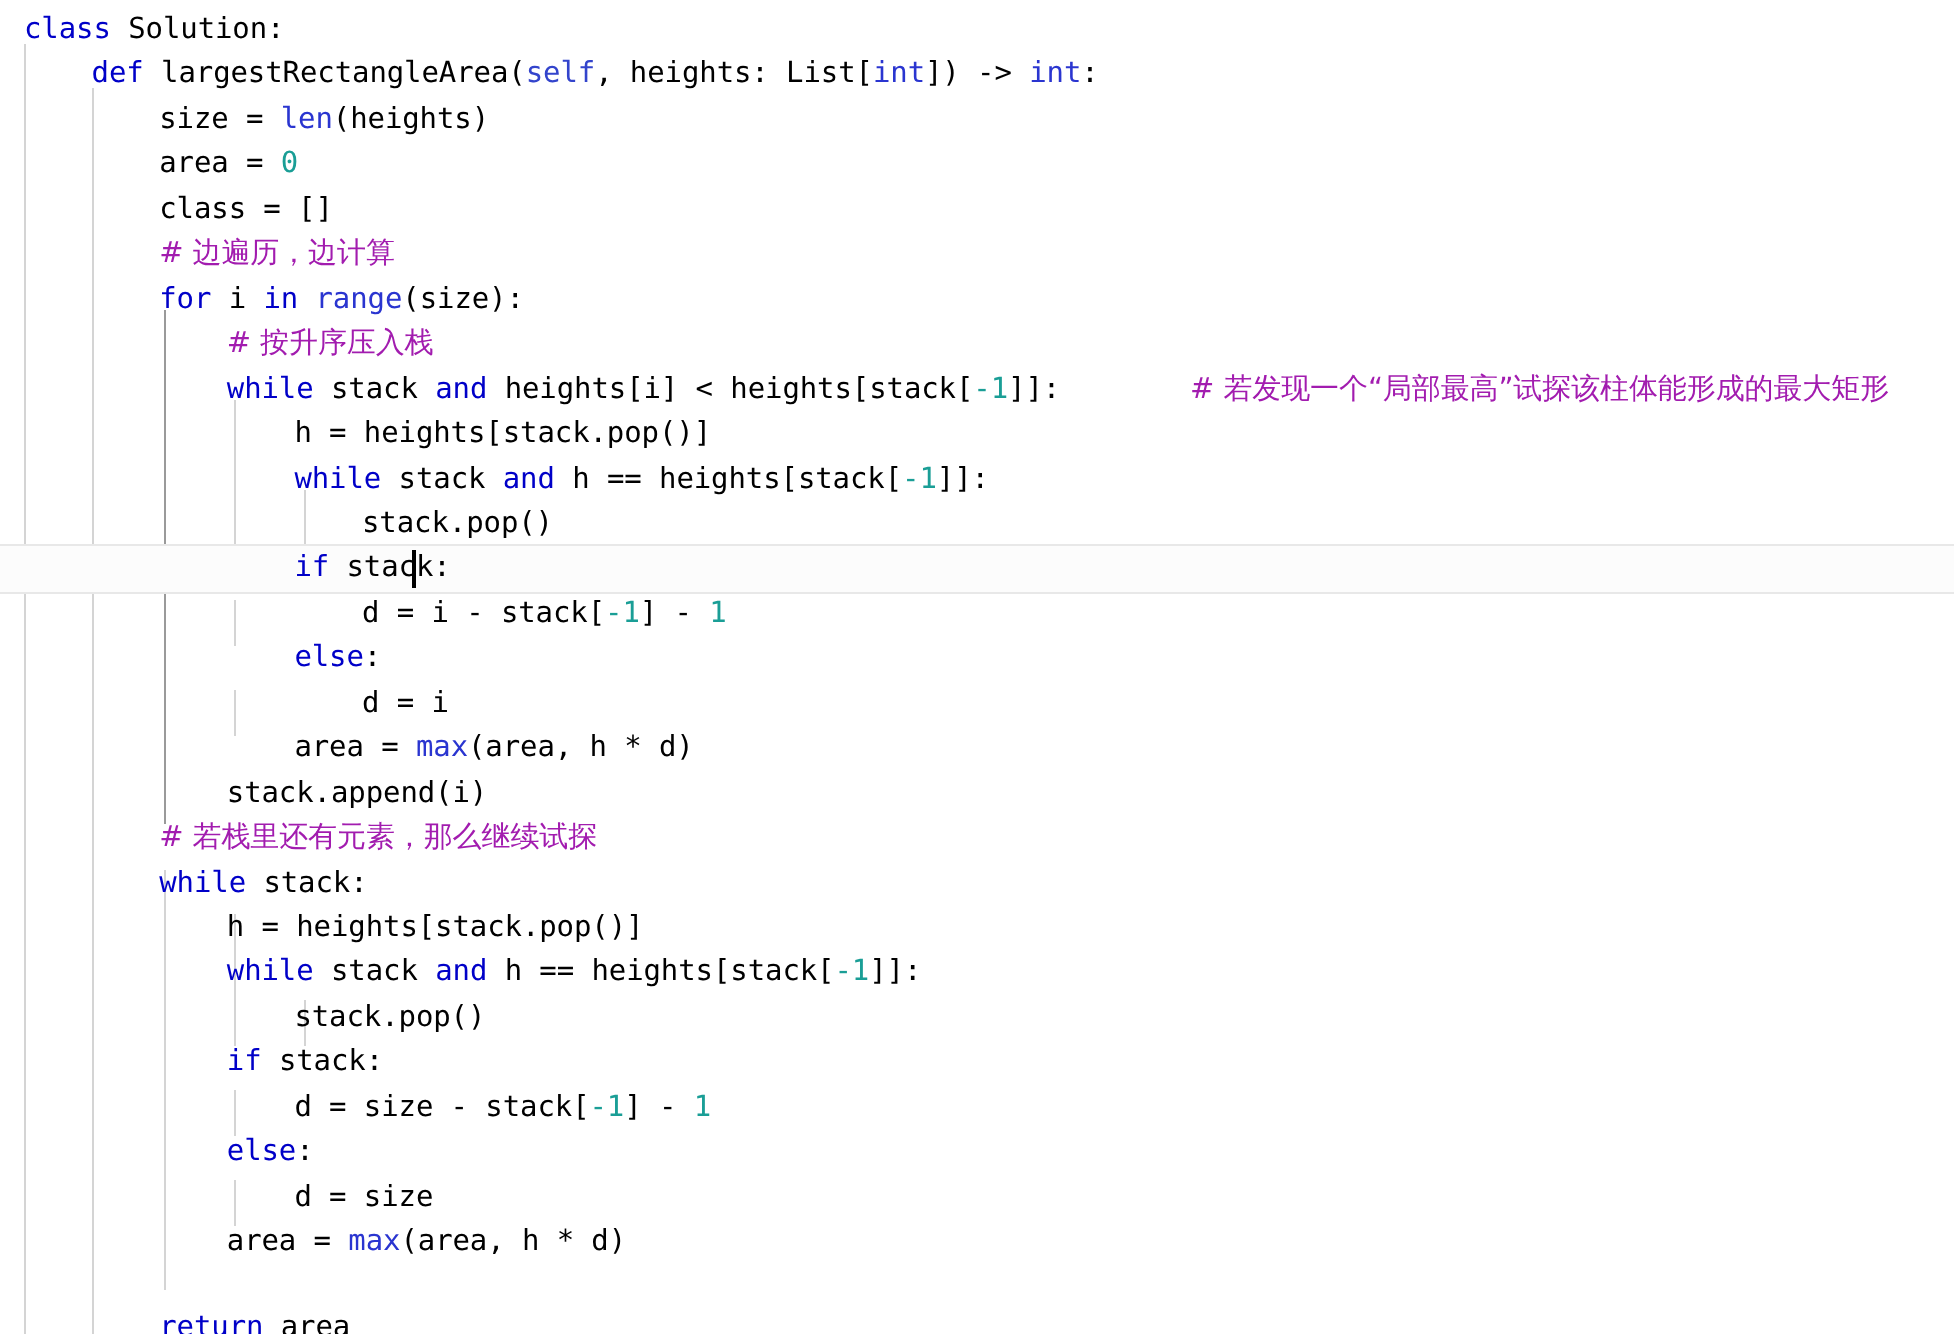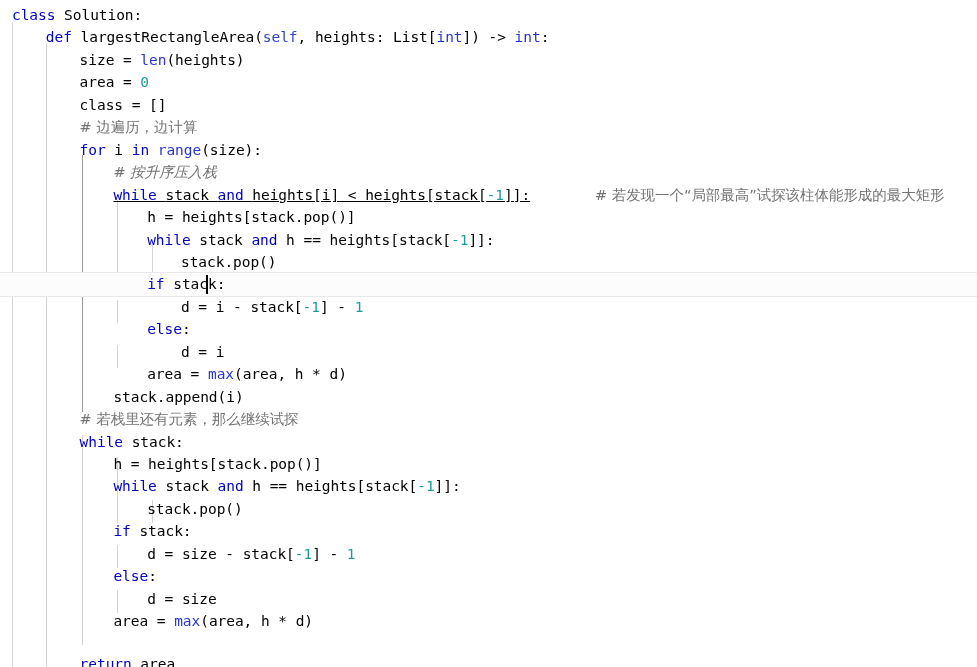--- a/index.html
+++ b/index.html
@@ -60,21 +60,21 @@
     font-family: "DejaVu Sans Mono", monospace;
     font-size: 14.5px;
     color: #000000;
     letter-spacing: -0.05px;
   }
 
   .tok-kw      { color: #0000c8; }
   .tok-builtin { color: #2a35d0; }
   .tok-self    { color: #3344cc; }
   .tok-num     { color: #1a9e96; }
-  .tok-cmt     { color: #737373; }
+  .tok-cmt     { color: #a21caf; }
   .tok-plain   { color: #000000; }
   .tok-op      { color: #000000; }
 
   
   .cjk {
     font-family: "DejaVu Sans", "Liberation Sans", sans-serif;
   }
 
   .caret {
     position: absolute;
@@ -104,22 +104,22 @@
       <div class="line-highlight" style="top: 272.4px; height: 24.45px;"></div>
     </div>
   <div class="code-layer" id="code-layer">
       <div class="line" style="top: 4px; left: 12px;"><span class="tok-kw">class </span><span class="tok-plain">Solution</span><span class="tok-op">:</span></div>
       <div class="line" style="top: 48.9px; left: 79.6px;"><span class="tok-plain">size = </span><span class="tok-builtin">len</span><span class="tok-plain">(heights)</span></div>
       <div class="line" style="top: 26.45px; left: 45.8px;"><span class="tok-kw">def </span><span class="tok-plain">largestRectangleArea</span><span class="tok-op">(</span><span class="tok-self">self</span><span class="tok-plain">, heights: List[</span><span class="tok-builtin">int</span><span class="tok-plain">]) -&gt; </span><span class="tok-builtin">int</span><span class="tok-op">:</span></div>
       <div class="line" style="top: 71.35px; left: 79.6px;"><span class="tok-plain">area = </span><span class="tok-num">0</span></div>
       <div class="line" style="top: 93.8px; left: 79.6px;"><span class="tok-plain">class = []</span></div>
       <div class="line" style="top: 116.25px; left: 79.6px;"><span class="tok-cmt cjk"># 边遍历，边计算</span></div>
       <div class="line" style="top: 138.7px; left: 79.6px;"><span class="tok-kw">for </span><span class="tok-plain">i </span><span class="tok-kw">in </span><span class="tok-builtin">range</span><span class="tok-plain">(size):</span></div>
-      <div class="line" style="top: 161.15px; left: 113.4px; font-style: italic;"><span class="tok-cmt cjk"># 按升序压入栈</span></div>
-      <div class="line" style="top: 183.6px; left: 113.4px; text-decoration: underline;"><span class="tok-kw">while </span><span class="tok-plain">stack </span><span class="tok-kw">and </span><span class="tok-plain">heights[i] &lt; heights[stack[</span><span class="tok-num">-1</span><span class="tok-plain">]]:</span></div>
+      <div class="line" style="top: 161.15px; left: 113.4px;"><span class="tok-cmt cjk"># 按升序压入栈</span></div>
+      <div class="line" style="top: 183.6px; left: 113.4px;"><span class="tok-kw">while </span><span class="tok-plain">stack </span><span class="tok-kw">and </span><span class="tok-plain">heights[i] &lt; heights[stack[</span><span class="tok-num">-1</span><span class="tok-plain">]]:</span></div>
       <div class="line tok-cmt cjk" style="top: 183.6px; left: 595.05px;"># 若发现一个“局部最高”试探该柱体能形成的最大矩形</div>
       <div class="line" style="top: 206.05px; left: 147.2px;"><span class="tok-plain">h = heights[stack.pop()]</span></div>
       <div class="line" style="top: 228.5px; left: 147.2px;"><span class="tok-kw">while </span><span class="tok-plain">stack </span><span class="tok-kw">and </span><span class="tok-plain">h == heights[stack[</span><span class="tok-num">-1</span><span class="tok-plain">]]:</span></div>
       <div class="line" style="top: 250.95px; left: 181px;"><span class="tok-plain">stack.pop()</span></div>
       <div class="line" style="top: 273.4px; left: 147.2px;"><span class="tok-kw">if </span><span class="tok-plain">stack:</span></div>
       <div class="line" style="top: 295.85px; left: 181px;"><span class="tok-plain">d = i - stack[</span><span class="tok-num">-1</span><span class="tok-plain">] - </span><span class="tok-num">1</span></div>
       <div class="line" style="top: 318.3px; left: 147.2px;"><span class="tok-kw">else</span><span class="tok-op">:</span></div>
       <div class="line" style="top: 340.75px; left: 181px;"><span class="tok-plain">d = i</span></div>
       <div class="line" style="top: 363.2px; left: 147.2px;"><span class="tok-plain">area = </span><span class="tok-builtin">max</span><span class="tok-plain">(area, h * d)</span></div>
       <div class="line" style="top: 385.65px; left: 113.4px;"><span class="tok-plain">stack.append(i)</span></div>

